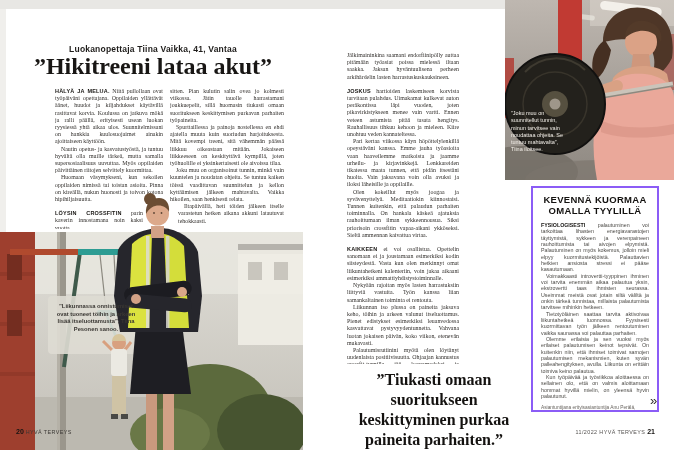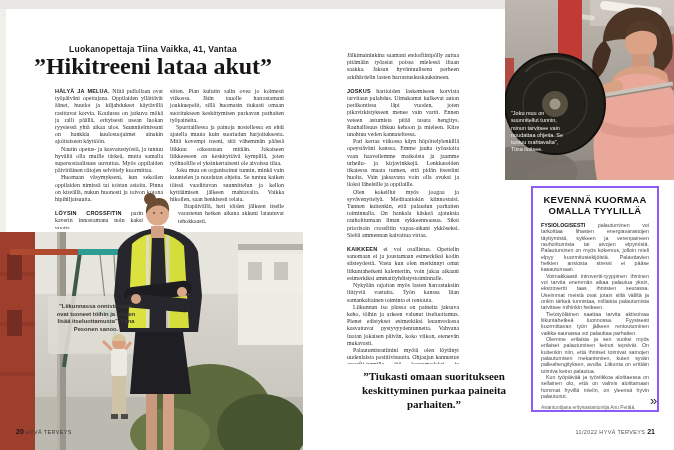--- a/index.html
+++ b/index.html
@@ -31,21 +31,21 @@
   
   .photo-left{position:absolute;left:0;top:192px;width:303px;height:258px;}
   .photo-gym{position:absolute;left:505px;top:0;width:169px;height:180px;}
   .caption-left{position:absolute;left:56px;top:303px;width:80px;text-align:center;
         font-size:5.8px;font-weight:bold;line-height:1.32;color:#3a3733;}
   .caption-gym{position:absolute;left:511px;top:110px;width:53px;
         font-size:5.5px;line-height:1.32;color:#f3efe9;}
 
   
   .pull-quote{position:absolute;left:346px;top:370px;width:176px;margin:0;text-align:center;
-        font-family:"Liberation Serif",serif;font-weight:bold;font-size:11px;line-height:1.25;
+        font-family:"Liberation Serif",serif;font-weight:bold;font-size:16px;line-height:1.25;
         color:#141210;}
 
   
   .sidebar-box{position:absolute;left:519px;top:186px;width:128px;height:226px;box-sizing:border-box;
         border:2px solid #8b5cf6;background:#fff;padding:7px 8px 6px;overflow:hidden;margin-left:12px;}
   .box-title{margin:0 0 5px;text-align:center;font-size:9.5px;line-height:1.15;font-weight:bold;
         letter-spacing:.3px;color:#141210;}
   .box-para{margin:0;font-size:5.3px;line-height:1.2;text-align:justify;color:#4c4a46;text-indent:5px;}
   .box-para.first{text-indent:0;}
   .box-lead{font-weight:bold;color:#151310;}

